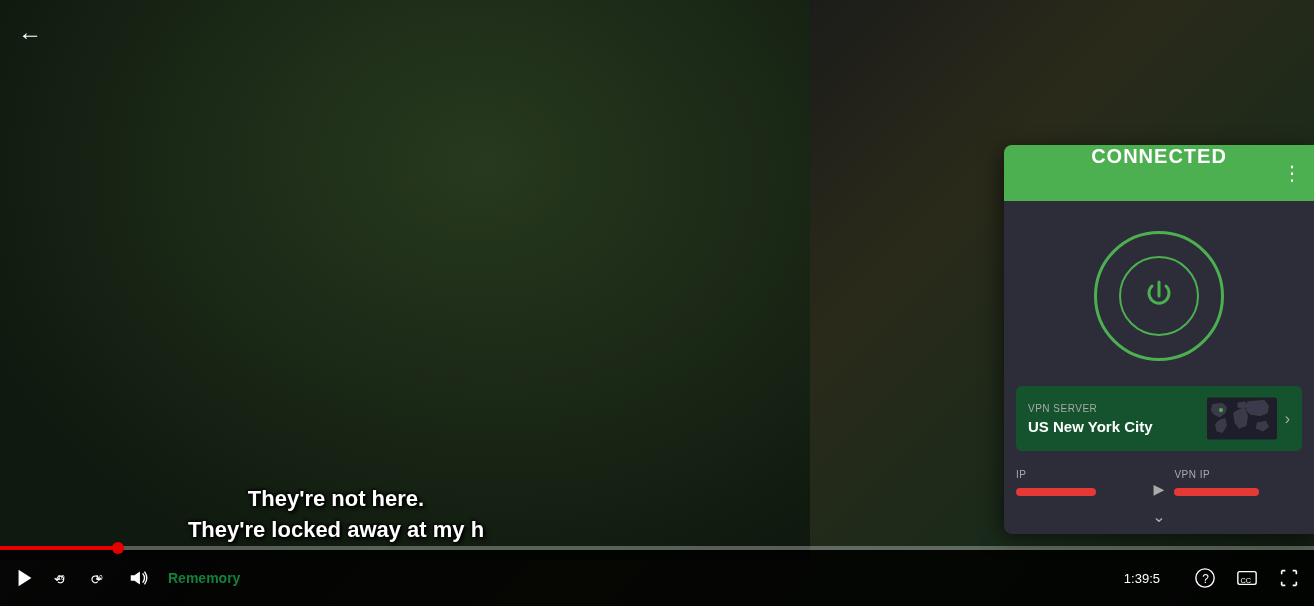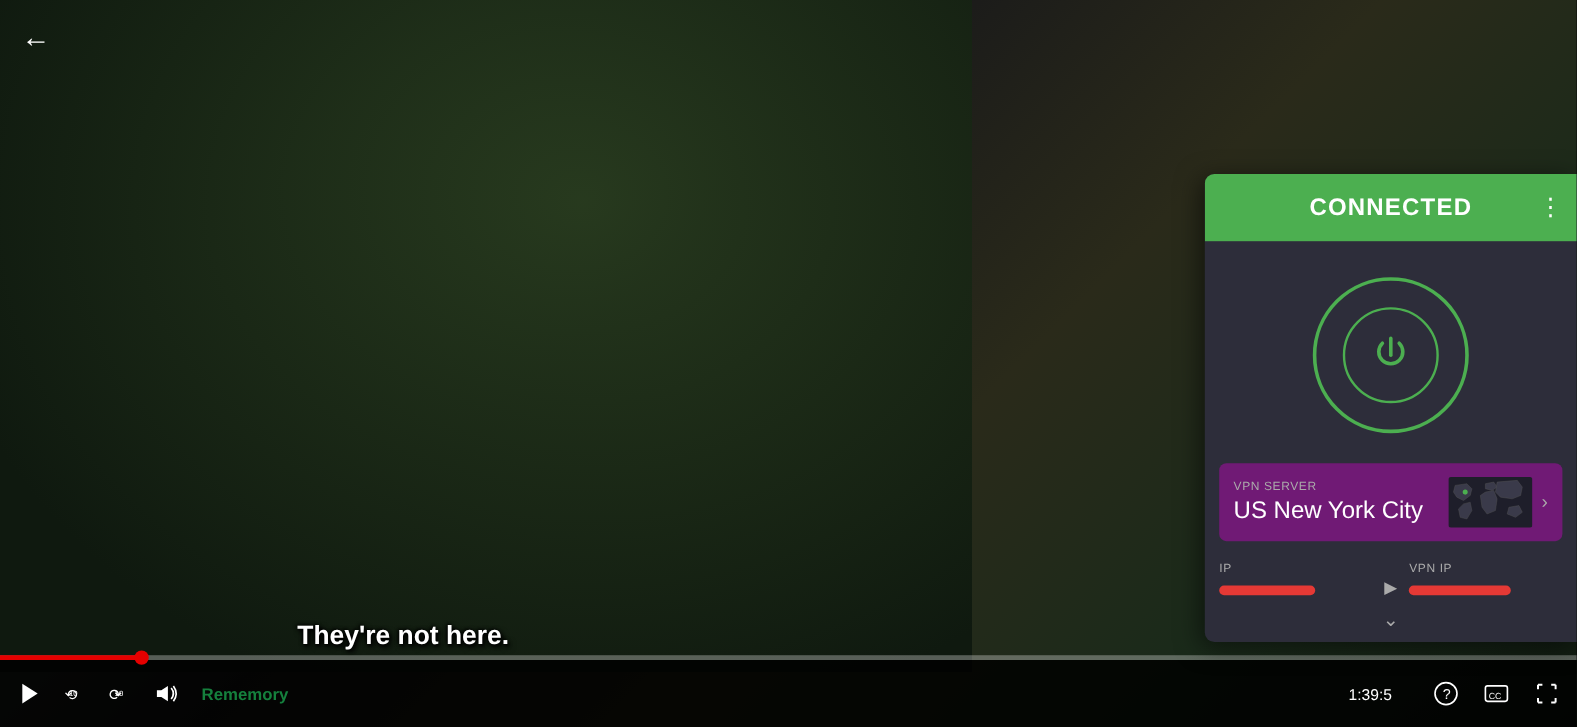--- a/index.html
+++ b/index.html
@@ -141,21 +141,21 @@
       border-radius: 8px 0 0 8px;
       z-index: 30;
       overflow: hidden;
       box-shadow: -4px 4px 20px rgba(0,0,0,0.5);
     }
 
     .vpn-header {
       background: #4caf50;
       height: 56px;
       display: flex;
-      align-items: center;
+      align-items: flex-start;
       justify-content: center;
       position: relative;
       padding: 0 16px;
     }
 
     .vpn-connected-text {
       color: #fff;
       font-size: 20px;
       font-weight: bold;
       letter-spacing: 1px;
@@ -197,21 +197,21 @@
     .power-icon-inner {
       width: 80px; height: 80px;
       border-radius: 50%;
       border: 2.5px solid #4caf50;
       display: flex;
       align-items: center;
       justify-content: center;
     }
 
     .vpn-server-section {
-      background: #701a75;
+      background: #14532d;
       margin: 0 12px 10px;
       border-radius: 6px;
       padding: 10px 12px;
       display: flex;
       align-items: center;
       justify-content: space-between;
       cursor: pointer;
     }
 
     .vpn-server-left {
@@ -221,22 +221,22 @@
     .vpn-server-label {
       color: #aaa;
       font-size: 10px;
       letter-spacing: 0.5px;
       text-transform: uppercase;
       margin-bottom: 4px;
     }
 
     .vpn-server-name {
       color: #fff;
-      font-size: 20px;
-      font-weight: normal;
+      font-size: 15px;
+      font-weight: bold;
     }
 
     .world-map-container {
       width: 70px;
       height: 45px;
       position: relative;
       margin: 0 8px;
     }
 
     .world-map-svg {
@@ -307,20 +307,21 @@
 </head>
 <body>
 
 <div id="video-bg"></div>
 <div class="scene-background-green"></div>
 
 <button class="back-btn">←</button>
 
 <div class="subtitles">
   <div>They're not here.</div>
+  <div>They're locked away at my h</div>
 </div>
 
 <div class="progress-bar-container">
   <div class="progress-fill">
     <div class="progress-thumb"></div>
   </div>
 </div>
 
 <div class="player-controls">
 

